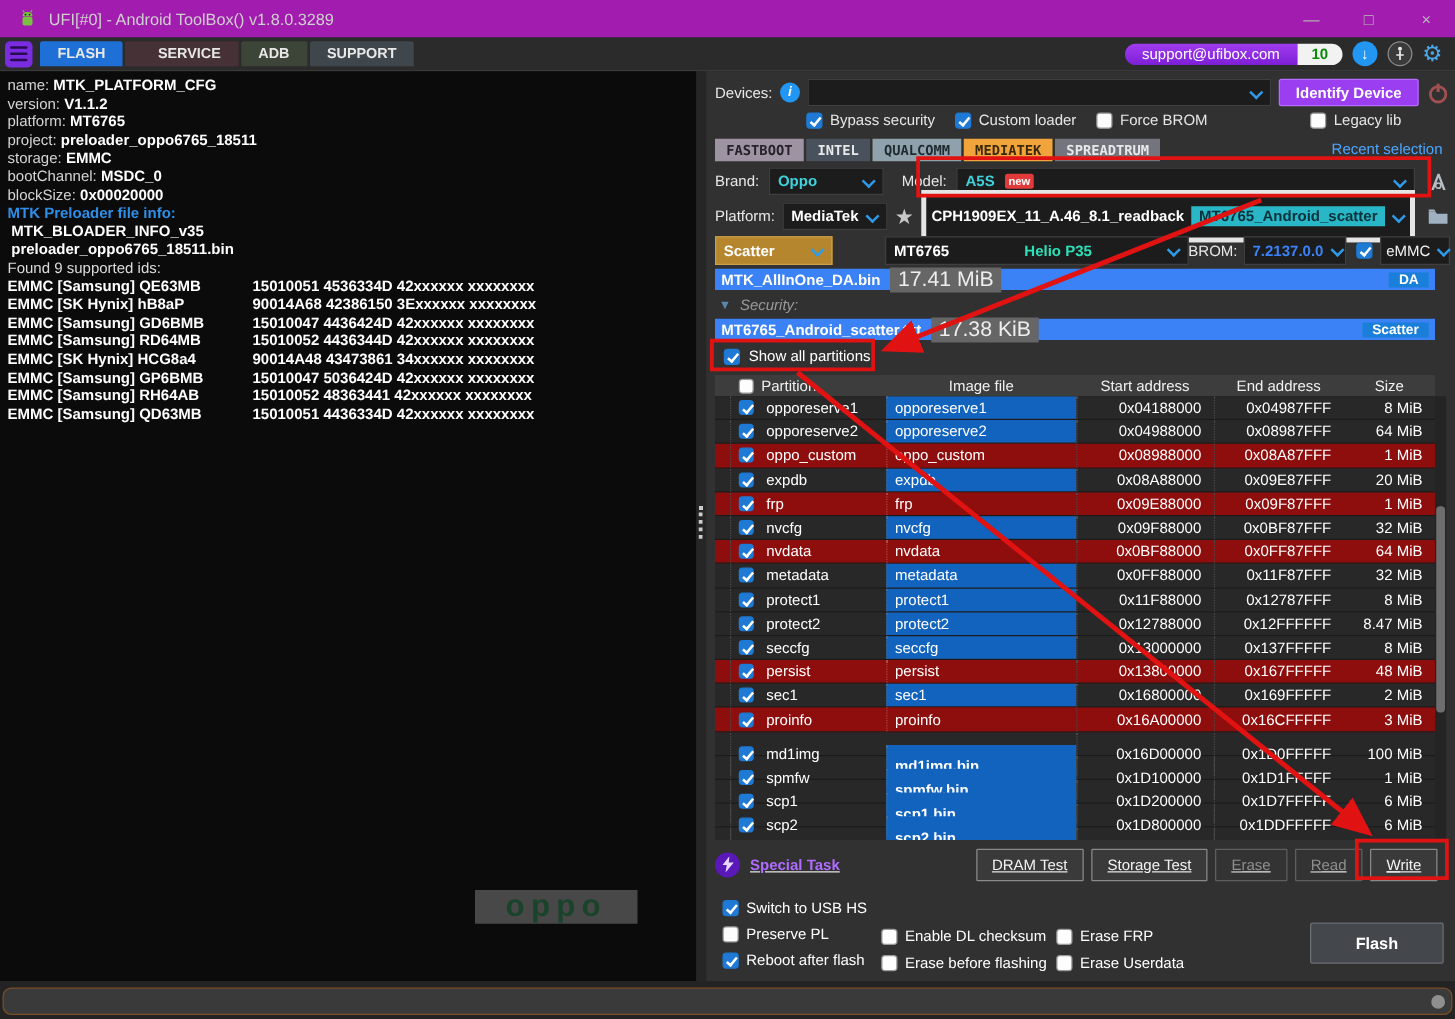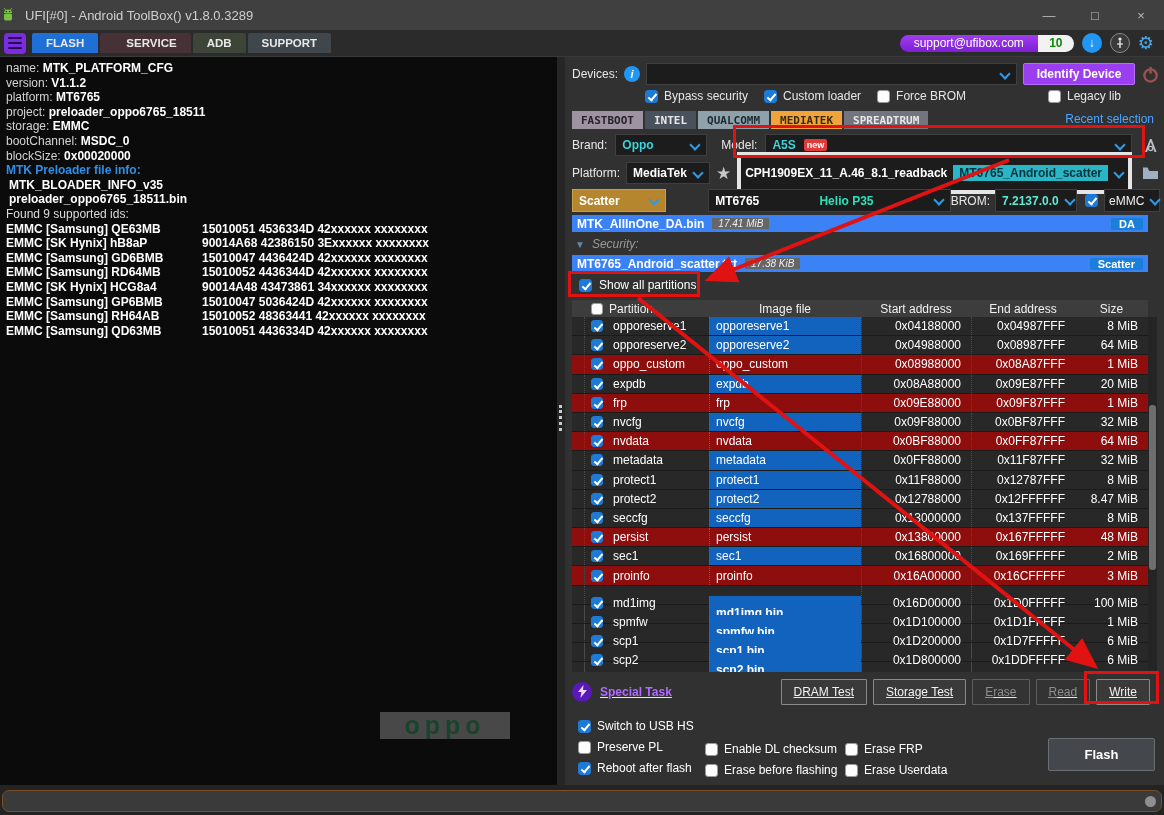--- a/index.html
+++ b/index.html
@@ -1,20 +1,20 @@
 <!DOCTYPE html>
 <html><head>
 <meta charset="utf-8">
 <style>
   html,body{margin:0;padding:0;background:#1a1a1a;}
   *{box-sizing:border-box;font-family:"Liberation Sans",sans-serif;}
   .app{position:relative;width:1164px;height:815px;background:#272727;overflow:hidden;color:#e6e6e6;font-size:12px;}
 
   
-  .titlebar{position:absolute;left:0;top:0;right:0;height:30px;background:#404040;display:flex;align-items:center;gap:9px;}
+  .titlebar{position:absolute;left:0;top:0;right:0;height:30px;background:#a21caf;display:flex;align-items:center;padding-left:14px;gap:9px;}
   .title-text{color:#cfcfcf;font-size:13px;}
   .winbtns{margin-left:auto;display:flex;height:100%;}
   .winbtn{width:46px;display:flex;align-items:center;justify-content:center;color:#b8b8b8;font-size:13px;}
 
   
   .menubar{position:absolute;left:0;top:30px;right:0;height:27px;background:#2b2b2c;display:flex;align-items:center;border-bottom:1px solid #3a3a3a;}
   .hamburger{width:22px;height:21px;margin:0 6px 0 4px;background:#7a2de0;border-radius:4px;display:flex;flex-direction:column;justify-content:center;gap:3px;padding:0 4px;}
   .hamburger i{display:block;height:2px;background:#2a0a50;border-radius:1px;}
   .maintabs{display:flex;gap:2px;height:20px;}
   .mtab{padding:0 14px;display:flex;align-items:center;font-weight:bold;font-size:11.5px;color:#e8e8e8;border-radius:2px 2px 0 0;}
@@ -87,30 +87,30 @@
   #fw-tag{margin-left:auto;background:#29b6c6;color:#08323a;font-weight:bold;padding:1px 6px;font-size:12px;}
 
   #row-scatter{position:absolute;top:132px;left:7px;width:588px;height:23px;display:flex;align-items:center;}
   #mode-select{width:98px;background:#b5862e;border:1px solid #caa04a;height:23px;}
   #mode-select .val{color:#fff;}
   #chip-field{width:253px;margin-left:42px;height:23px;}
   #chip-field .chipname{color:#fff;font-weight:bold;}
   #chip-field .socname{margin-left:auto;color:#2de0b8;font-weight:bold;}
   #brom-label{margin-left:auto;}
   #brom-select{width:82px;margin-left:5px;height:23px;}
-  #brom-select .val{color:#5eead4;}
+  #brom-select .val{color:#3b82f6;}
   #scatter-cb{margin-left:8px;}
   #emmc-select{width:56px;margin-left:6px;height:23px;padding:0 4px;}
   #emmc-select .val{color:#f0f0f0;font-weight:normal;}
 
   .filebar{position:absolute;left:7px;width:576px;height:17px;background:#3b82f6;display:flex;align-items:center;padding:0 5px;}
   #bar-da{top:158px;}
   #bar-scatter{top:198px;justify-content:center;}
   .fname{font-weight:bold;color:#fff;}
-  .fsize{background:#666;color:#eee;font-style:italic;font-size:10px;padding:0 6px;margin-left:8px;}
+  .fsize{background:#666;color:#eee;font-size:17px;padding:0 6px;margin-left:8px;}
   .fbadge{margin-left:auto;background:#1a7fd8;color:#fff;font-weight:bold;font-size:11px;padding:0 8px;border-radius:1px;}
   #row-security{position:absolute;top:180px;left:10px;display:flex;align-items:center;gap:7px;}
   .tri{color:#5b87a8;font-size:10px;}
   .seclabel{font-style:italic;color:#9a9a9a;}
 
   #row-showall{position:absolute;top:221px;left:14px;display:flex;align-items:center;gap:7px;color:#fff;}
 
   
   .ptable{position:absolute;top:243px;left:7px;width:576px;}
   .phead,.prow{display:grid;grid-template-columns:13px 24px 100px 152px 110px 104px 73px;align-items:center;}

